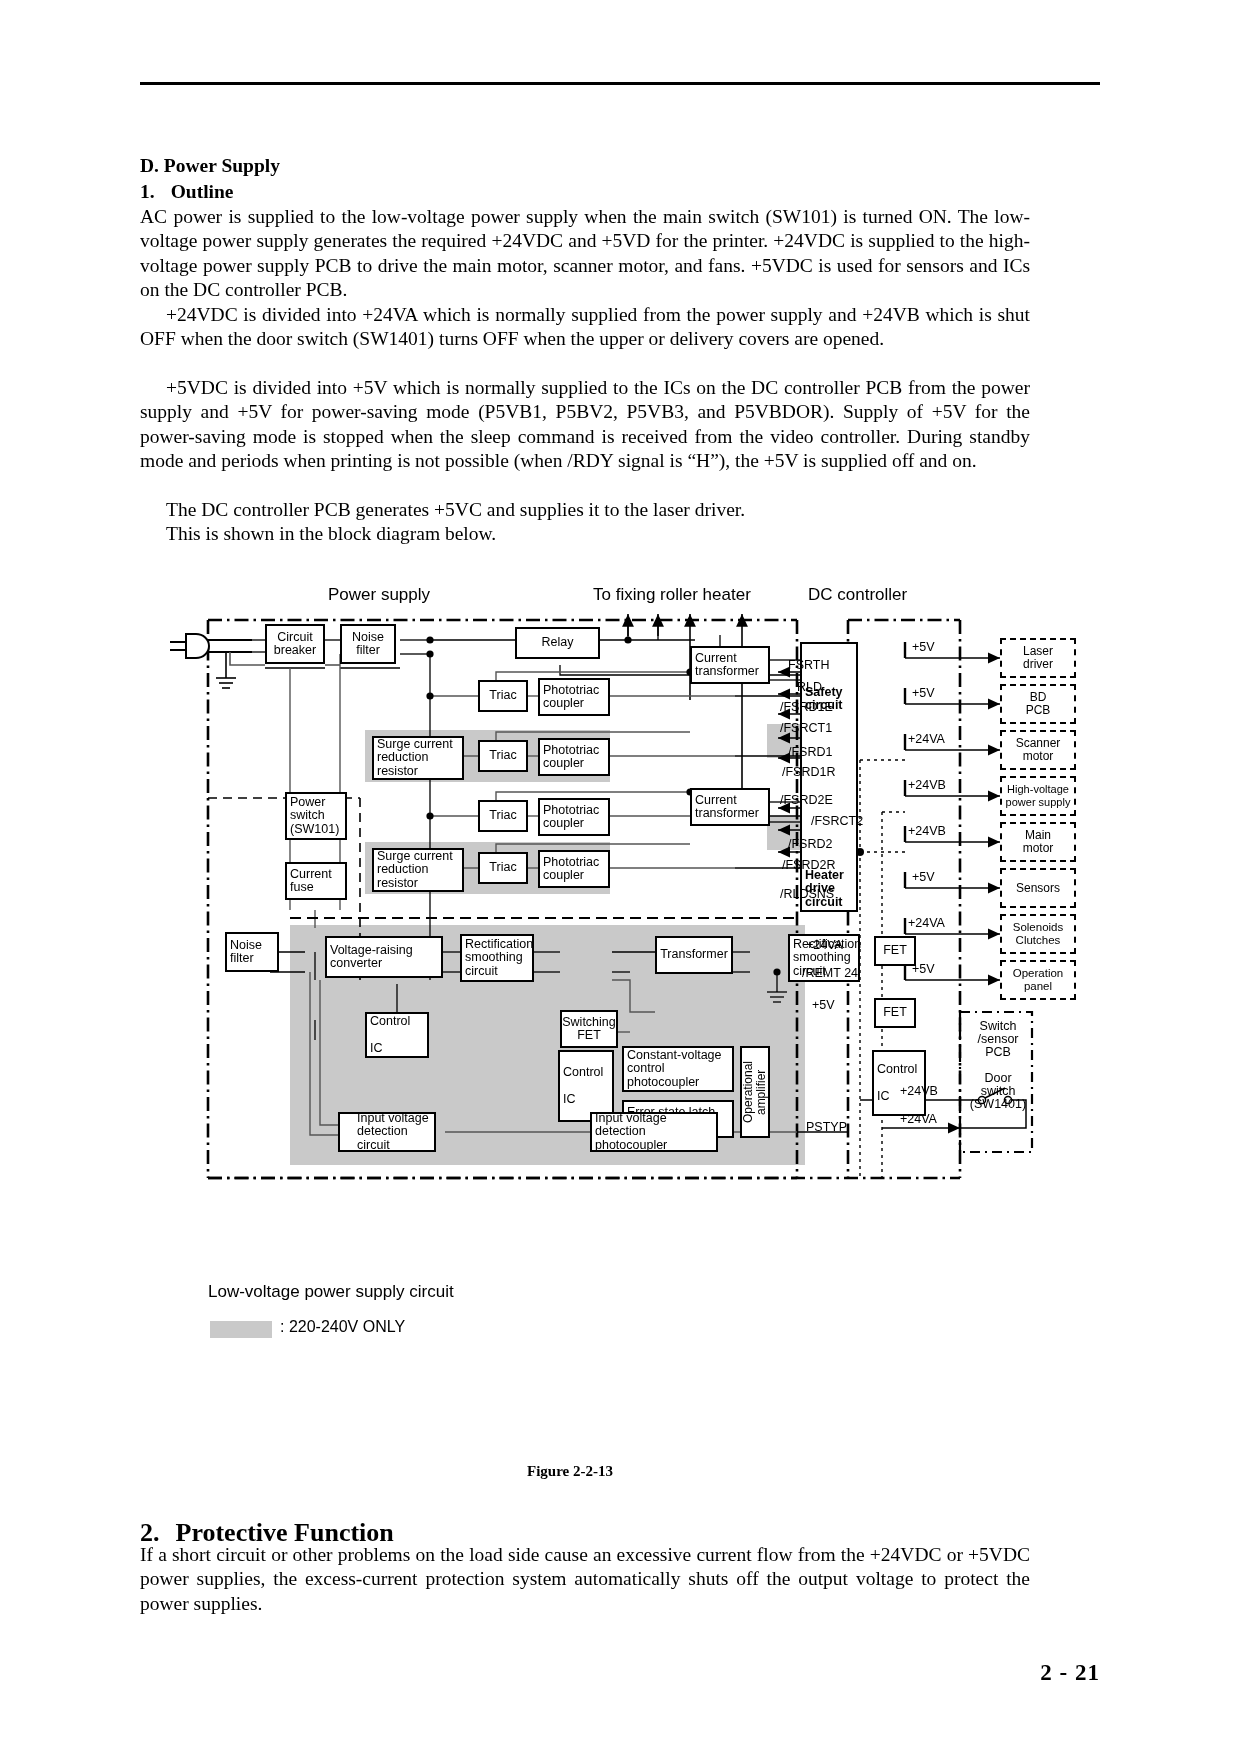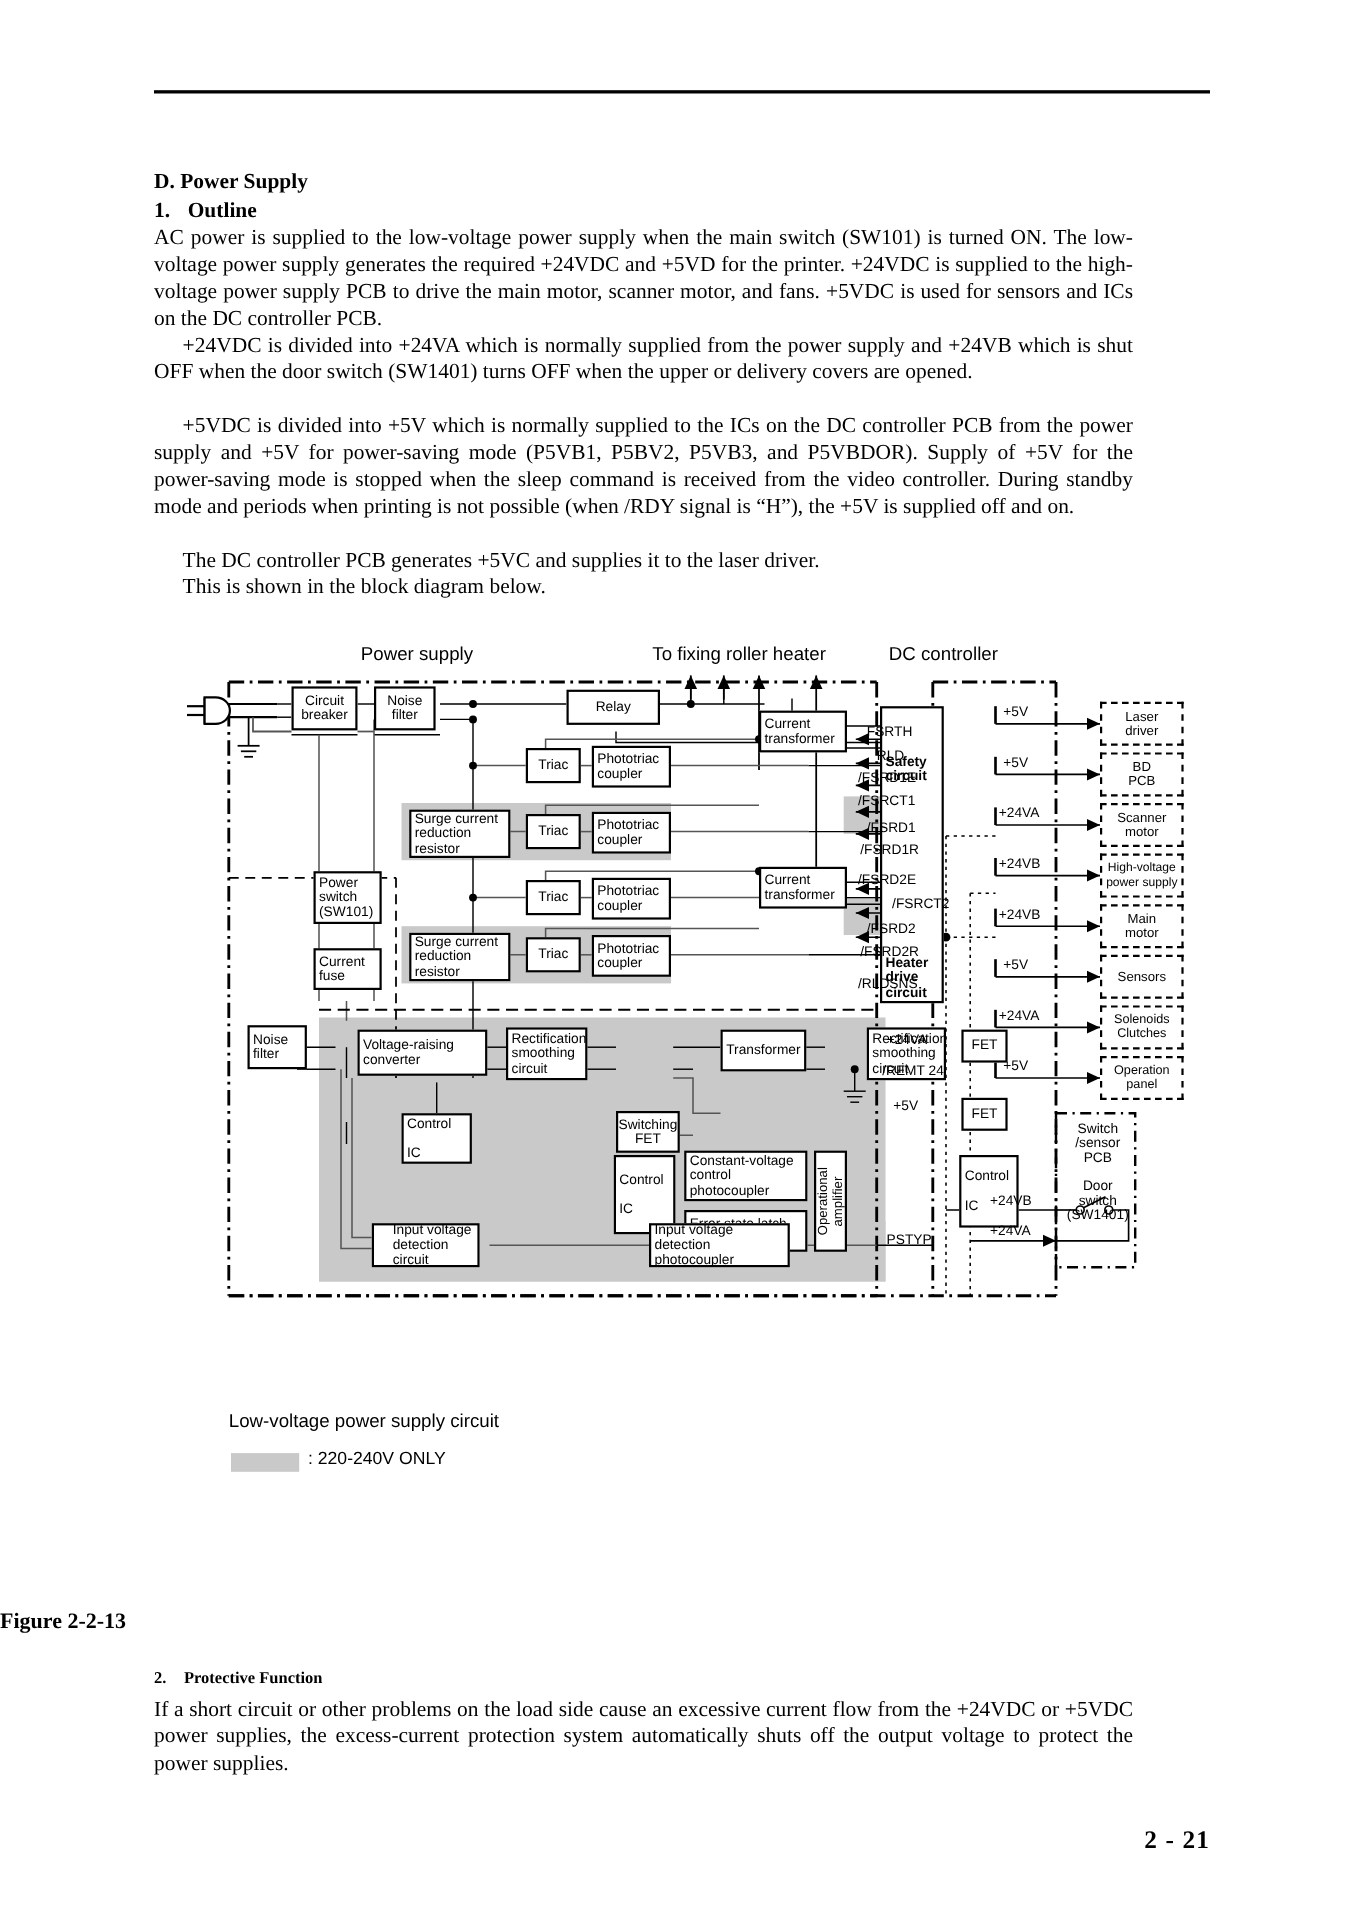--- a/index.html
+++ b/index.html
@@ -21,24 +21,24 @@
   .sec-d .l1{font-weight:bold;font-size:19.5px;}
   .sec-1{position:absolute;left:140px;top:181px;font-weight:bold;font-size:19.5px;}
   .num-gap{display:inline-block;width:16px;}
 
   .p1{top:205px;}
   .p2{top:303px;}
   .p3{top:376px;}
   .p4{top:498px;}
   .p5{top:522px;}
 
-  .fig-cap{position:absolute;left:0;top:1463px;width:1140px;
-           font-weight:bold;font-size:20px;}
-
-  .sec-2{position:absolute;left:140px;top:1518px;font-weight:bold;font-size:15px;}
+  .fig-cap{position:absolute;left:0;top:1463px;width:1140px;text-align:center;
+           font-weight:bold;font-size:15px;}
+
+  .sec-2{position:absolute;left:140px;top:1518px;font-weight:bold;font-size:26px;}
   .p6{top:1543px;}
 
   .pgnum{position:absolute;left:0;top:1660px;width:1100px;text-align:right;
          font-weight:bold;font-size:23px;letter-spacing:1px;}
 
   
   #diagram{position:absolute;left:160px;top:580px;width:880px;height:790px;}
   #diagram svg{position:absolute;left:0;top:0;}
 
   .dlabel{position:absolute;font-family:"Liberation Sans",sans-serif;

